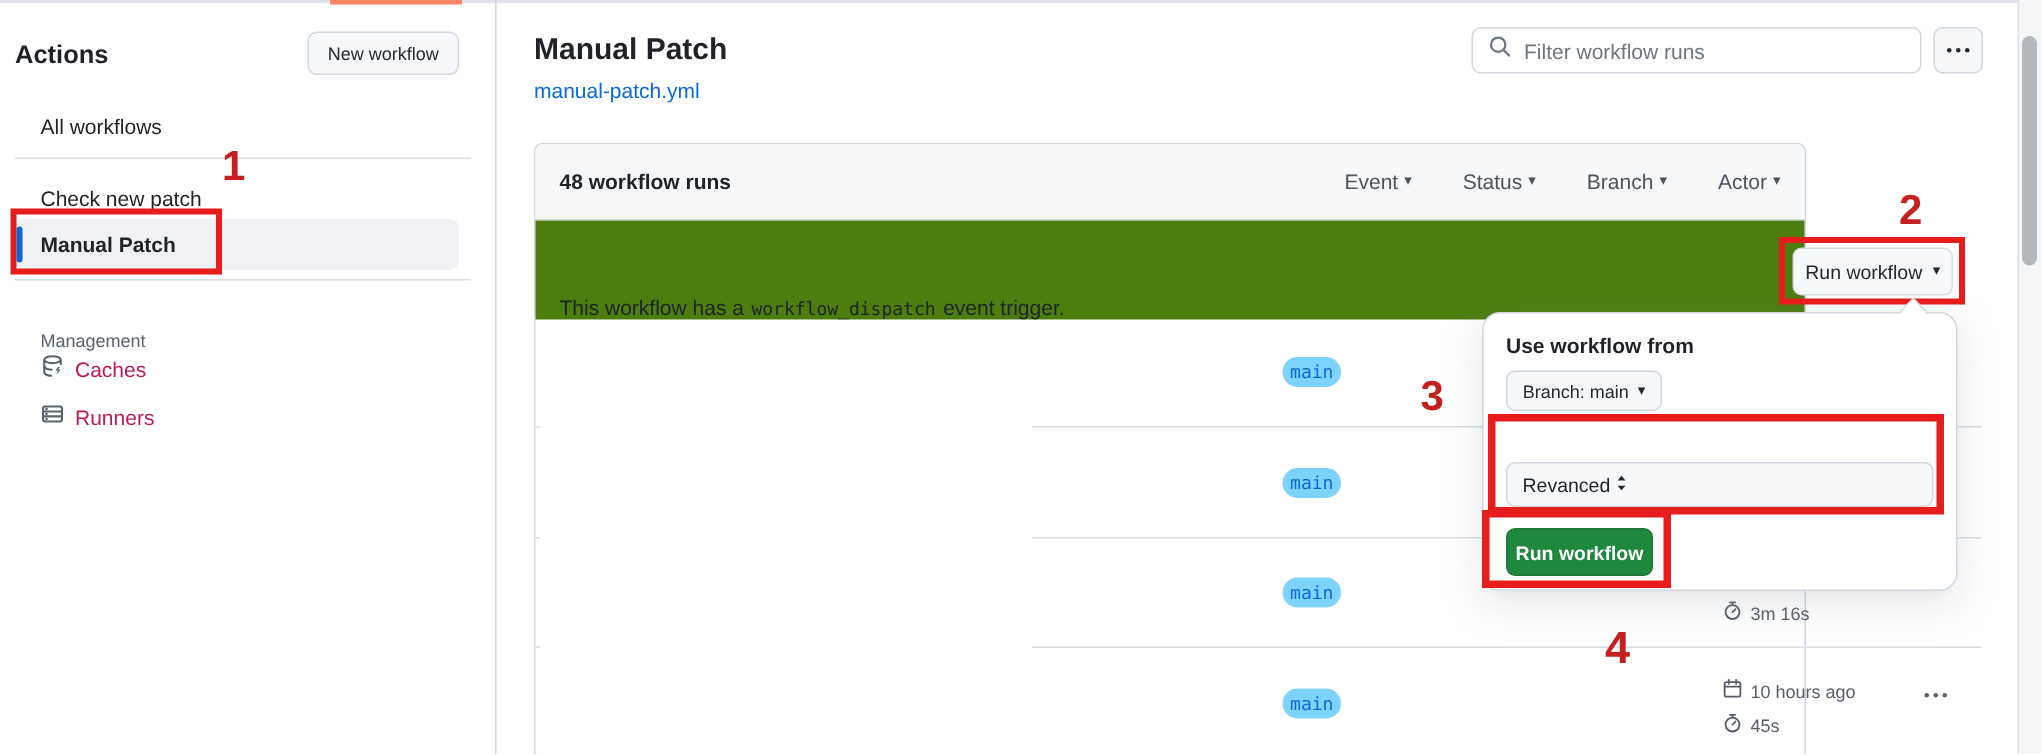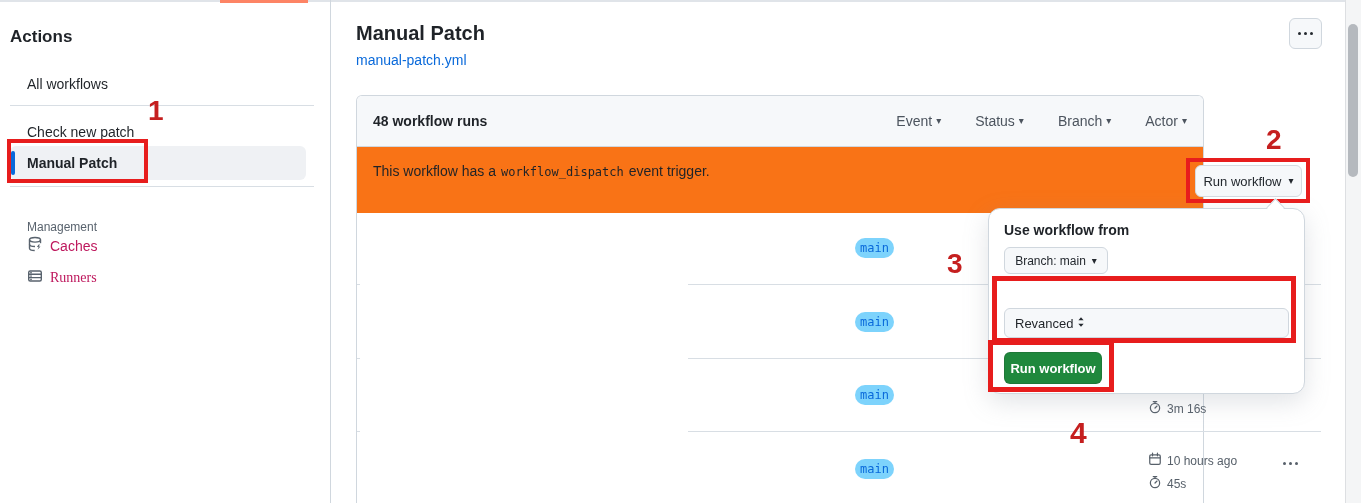--- a/index.html
+++ b/index.html
@@ -17,42 +17,42 @@
   .sb-item { width:296px; height:30px; display:flex; align-items:center; padding-left:17px; font-size:14px; color:#1f2328; border-radius:6px; cursor:pointer; }
   .sb-all { left:10px; top:69px; }
   .sb-check { left:10px; top:117px; }
   .sb-manual { left:10px; top:146px; height:34px; background:#eff1f4; font-weight:700; }
   .sb-accent { left:11px; top:151px; width:4px; height:24px; background:#0969da; border-radius:2px; }
   .sb-div { left:10px; width:304px; height:1px; background:#d8dee4; }
   .sb-div1 { top:105px; } .sb-div2 { top:186px; }
   .sb-mgmt { left:27px; top:204px; font-size:12px; font-weight:400; color:#59636e;margin-top:16px; }
   .sb-mini { display:flex; align-items:center; gap:7px; font-size:14px; color:#be185d; cursor:pointer; }
   .sb-caches { left:27px; top:236px; }
-  .sb-runners { left:27px; top:268px;font-family:Liberation Serif, serif; }
+  .sb-runners { left:27px; top:268px; }
   .sb-mini svg { color:#59636e; }
   .sb-vline { left:330px; top:0; width:1px; height:503px; background:#d0d7de; }
 
   
   .page-title { left:356px; top:22px; font-size:20px; font-weight:700; }
   .yml-link { left:356px; top:52px; font-size:14px; color:#0969da; cursor:pointer; }
   .search-box { left:981px; top:18px; width:300px; height:31px; border:1px solid #d0d7de; border-radius:6px; background:#fff; display:flex; align-items:center; padding:0 10px; gap:8px; }
   .search-box input { border:0; outline:0; background:transparent; font-size:14px; color:#1f2328; width:100%; font-family:"Liberation Sans", sans-serif; }
   .search-box input::placeholder { color:#6e7781; }
   .kebab-btn { left:1289px; top:18px; width:33px; height:31px; border:1px solid #d0d7de; border-radius:6px; background:#f6f8fa; display:flex; align-items:center; justify-content:center; color:#24292f; cursor:pointer; }
   .dots { display:flex; gap:3px; }
   .dots i { width:3px; height:3px; border-radius:50%; background:currentColor; }
 
   
   .table { left:356px; top:95px; width:848px; height:408px; border:1px solid #d0d7de; border-bottom:0; border-radius:6px 6px 0 0; background:#fff; }
   .thead { position:absolute; left:0; top:0; width:100%; height:51px; background:#f6f8fa; border-bottom:1px solid #d0d7de; border-radius:5px 5px 0 0; display:flex; align-items:center; justify-content:space-between; padding:0 16px; }
   .count { font-size:14px; font-weight:700; }
   .filters { display:flex; gap:34px; }
   .filter { font-size:14px; color:#4c545e; cursor:pointer; display:flex; align-items:center; gap:4px; }
   .caret { font-size:10px; line-height:1; color:inherit; }
-  .banner { position:absolute; left:0; top:51px; width:100%; height:66px; background:#f97316; display:flex; align-items:flex-start; padding:16px 16px; }
+  .banner { position:absolute; left:0; top:51px; width:100%; height:66px; background:#4d7c0f; display:flex; align-items:flex-end; padding:0 16px; }
   .banner-text { font-size:14px; color:#1f2328; }
   .banner-text .code { font-family:"DejaVu Sans Mono", monospace; font-size:12px; margin:0 5px; }
   .banner-btn { left:1195px; top:165px; width:107px; height:32px; background:#f6f8fa; border:1px solid #d5dbe1; border-radius:6px; font-size:13px; color:#24292f; display:flex; align-items:center; justify-content:center; gap:7px; cursor:pointer; z-index:10; }
 
   .sep { height:1px; background:#d8dee4; left:688px; width:633px; }
   .stub { height:1px; background:#d8dee4; left:357px; width:3px; }
   .sep1 { top:284px; } .sep2 { top:358px; } .sep3 { top:431px; }
   .badge { left:855px; width:39px; height:20px; border-radius:10px; background:#7dd3fc; color:#0969da; font-family:"DejaVu Sans Mono", monospace; font-size:12px; display:flex; align-items:center; justify-content:center; cursor:pointer; }
   .b1 { top:238px; } .b2 { top:312px; } .b3 { top:385px; } .b4 { top:459px; }
   .meta { display:flex; align-items:center; gap:5px; color:#57606a; font-size:12px; }
@@ -89,20 +89,21 @@
 </style>
 </head>
 <body>
 
 <div class="page">
 
   <div class="abs top-line"></div>
   <div class="abs top-orange"></div>
 
   <div class="abs sb-title">Actions</div>
+  <button class="abs btn-new-workflow">New workflow</button>
 
   <div class="abs sb-item sb-all">
     <span>All workflows</span>
   </div>
   <div class="abs sb-div sb-div1"></div>
   <div class="abs sb-item sb-check">
     <span>Check new patch</span>
   </div>
   <div class="abs sb-item sb-manual">
     <span>Manual Patch</span>
@@ -134,20 +135,29 @@
       </svg>
     </span>
     <span>Runners</span>
   </div>
 
   <div class="abs sb-vline"></div>
 
   <div class="abs page-title">Manual Patch</div>
   <a class="abs yml-link">manual-patch.yml</a>
 
+  <div class="abs search-box">
+    <span>
+      <svg width="16" height="16" viewBox="0 0 16 16" fill="none" stroke="#6e7781" stroke-width="1.5">
+        <circle cx="6.8" cy="6.8" r="4.8"></circle>
+        <path d="M10.4 10.4 14 14" stroke-linecap="round"></path>
+      </svg>
+    </span>
+    <input type="text" placeholder="Filter workflow runs" style="">
+  </div>
   <button class="abs kebab-btn">
     <span class="dots">
         <i></i>
         <i></i>
         <i></i>
       </span>
   </button>
 
   <div class="abs table">
     <div class="thead">

